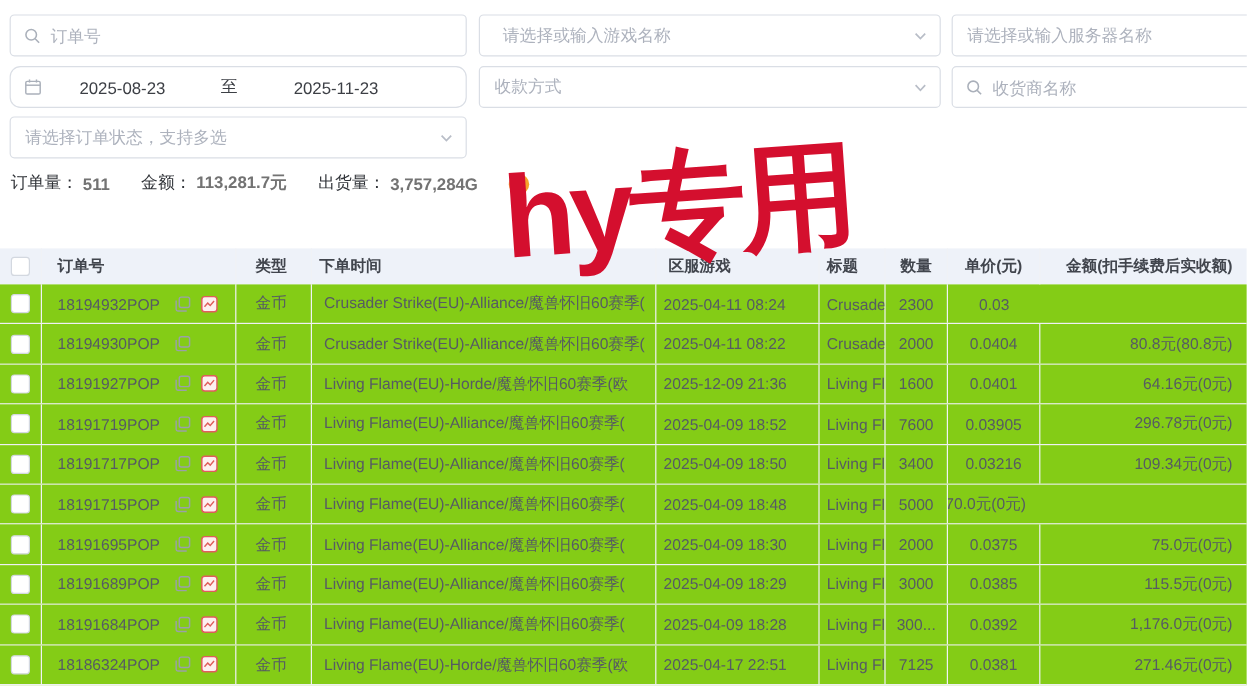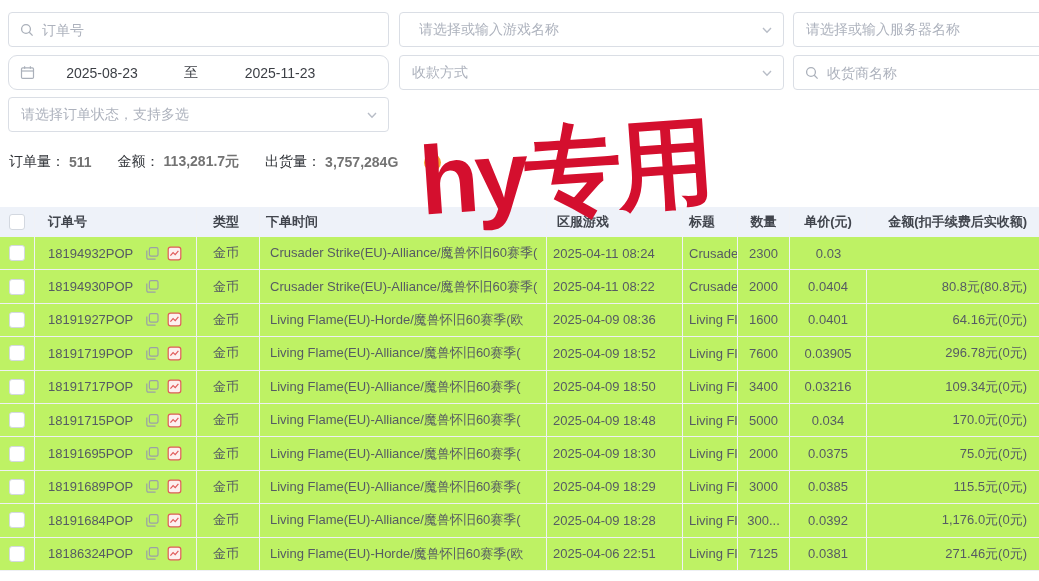--- a/index.html
+++ b/index.html
@@ -26,40 +26,40 @@
   #f-order{left:8px;top:12px;width:381px;}
   #f-game{left:399px;top:12px;width:385px;padding-left:19px;}
   #f-server{left:793px;top:12px;width:256px;padding-left:12px;}
   #f-date{left:8px;top:55px;width:381px;border-radius:9px;}
   #f-pay{left:399px;top:55px;width:385px;padding-left:12px;}
   #f-recv{left:793px;top:55px;width:256px;}
   #f-status{left:8px;top:97px;width:381px;padding-left:12px;}
   .dateval{width:118px;text-align:center;}
   .datesep{width:60px;text-align:center;color:#3c3f45;}
   
-  .stats{position:absolute;left:9px;top:153px;display:flex;align-items:center;font-size:14px;color:#303338;}
+  .stats{position:absolute;left:9px;top:144px;display:flex;align-items:center;font-size:14px;color:#303338;}
   .stats .grp{margin-right:26px;display:flex;align-items:center;}
   .stats .val{color:#737373;font-weight:bold;margin-left:4px;}
   .help{
     width:17px;height:17px;border-radius:50%;background:#f6a32b;
     color:#aa4a10;font-size:12px;font-weight:bold;line-height:17px;text-align:center;
     display:inline-block;
   }
   
   .watermark{
     position:absolute;left:416px;top:128px;z-index:30;
     font-size:97px;font-weight:900;color:#d40f2e;line-height:1.12;
     transform:rotate(-4deg);transform-origin:left top;white-space:nowrap;
     letter-spacing:-4px;pointer-events:none;
   }
   
   .tbl{position:absolute;left:0;top:207px;width:1039px;}
   .grid{display:grid;grid-template-columns:35px 162px 63px 287px 136px 55px 52px 77px 172px;}
   .thead{height:30px;background:#eef2f9;align-items:center;font-size:13px;color:#41454d;font-weight:bold;}
-  .trow{height:33.4px;align-items:center;font-size:13px;color:#565b63;border-bottom:1px solid #eef0f4;box-sizing:border-box;background:#bef264;}
+  .trow{height:33.4px;align-items:center;font-size:13px;color:#565b63;border-bottom:1px solid #eef0f4;box-sizing:border-box;background:#84cc16;}
   .cell{box-sizing:border-box;height:100%;display:flex;align-items:center;overflow:hidden;white-space:nowrap;border-right:1px solid #f0f2f6;}
   .cell:last-child{border-right:none;}
   .c0{justify-content:center;}
   .c1{padding-left:13px;}
   .c2{padding-left:16px;}
   .c3{padding-left:10px;}
   .c4{padding-left:6px;}
   .c5{padding-left:6px;}
   .c6{justify-content:center;}
   .c7{justify-content:center;}
@@ -233,21 +233,21 @@
       </span>
       <span class="ic ic-img">
         <svg width="15" height="15" viewBox="0 0 15 15">
               <rect x="1.2" y="1.2" width="12.6" height="12.6" rx="2.4" fill="#fdf0f0" stroke="#e05c5c" stroke-width="1.2"></rect>
               <polyline points="3.4,9.6 6.1,6.6 8.2,8.6 11.4,4.8" fill="none" stroke="#e05c5c" stroke-width="1.2"></polyline>
             </svg>
       </span>
     </div>
     <div class="cell c2">金币</div>
     <div class="cell c3">Living Flame(EU)-Horde/魔兽怀旧60赛季(欧</div>
-    <div class="cell c4">2025-04-09 08:36</div>
+    <div class="cell c4">2025-12-09 21:36</div>
     <div class="cell c5">Living Fl</div>
     <div class="cell c6">1600</div>
     <div class="cell c7">0.0401</div>
     <div class="cell c8">64.16元(0元)</div>
   </div>
 
   <div class="grid trow">
     <div class="cell c0">
           <span class="cb"></span>
         </div>
@@ -320,21 +320,20 @@
               <rect x="1.2" y="1.2" width="12.6" height="12.6" rx="2.4" fill="#fdf0f0" stroke="#e05c5c" stroke-width="1.2"></rect>
               <polyline points="3.4,9.6 6.1,6.6 8.2,8.6 11.4,4.8" fill="none" stroke="#e05c5c" stroke-width="1.2"></polyline>
             </svg>
       </span>
     </div>
     <div class="cell c2">金币</div>
     <div class="cell c3">Living Flame(EU)-Alliance/魔兽怀旧60赛季(</div>
     <div class="cell c4">2025-04-09 18:48</div>
     <div class="cell c5">Living Fl</div>
     <div class="cell c6">5000</div>
-    <div class="cell c7">0.034</div>
     <div class="cell c8">170.0元(0元)</div>
   </div>
 
   <div class="grid trow">
     <div class="cell c0">
           <span class="cb"></span>
         </div>
     <div class="cell c1">
       <span class="ono">18191695POP</span>
       <span class="ic ic-copy">
@@ -429,20 +428,20 @@
       </span>
       <span class="ic ic-img">
         <svg width="15" height="15" viewBox="0 0 15 15">
               <rect x="1.2" y="1.2" width="12.6" height="12.6" rx="2.4" fill="#fdf0f0" stroke="#e05c5c" stroke-width="1.2"></rect>
               <polyline points="3.4,9.6 6.1,6.6 8.2,8.6 11.4,4.8" fill="none" stroke="#e05c5c" stroke-width="1.2"></polyline>
             </svg>
       </span>
     </div>
     <div class="cell c2">金币</div>
     <div class="cell c3">Living Flame(EU)-Horde/魔兽怀旧60赛季(欧</div>
-    <div class="cell c4">2025-04-06 22:51</div>
+    <div class="cell c4">2025-04-17 22:51</div>
     <div class="cell c5">Living Fl</div>
     <div class="cell c6">7125</div>
     <div class="cell c7">0.0381</div>
     <div class="cell c8">271.46元(0元)</div>
   </div>
 </div>
 </div>
 
 </body></html>

